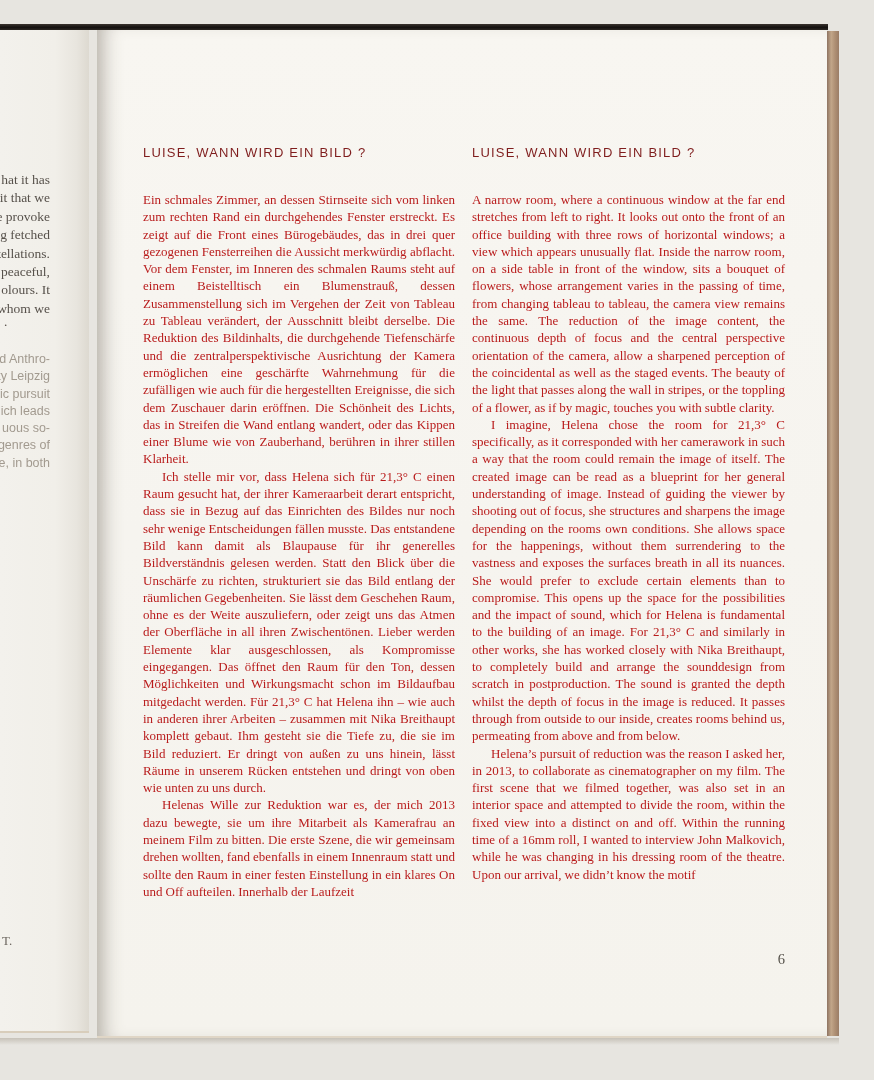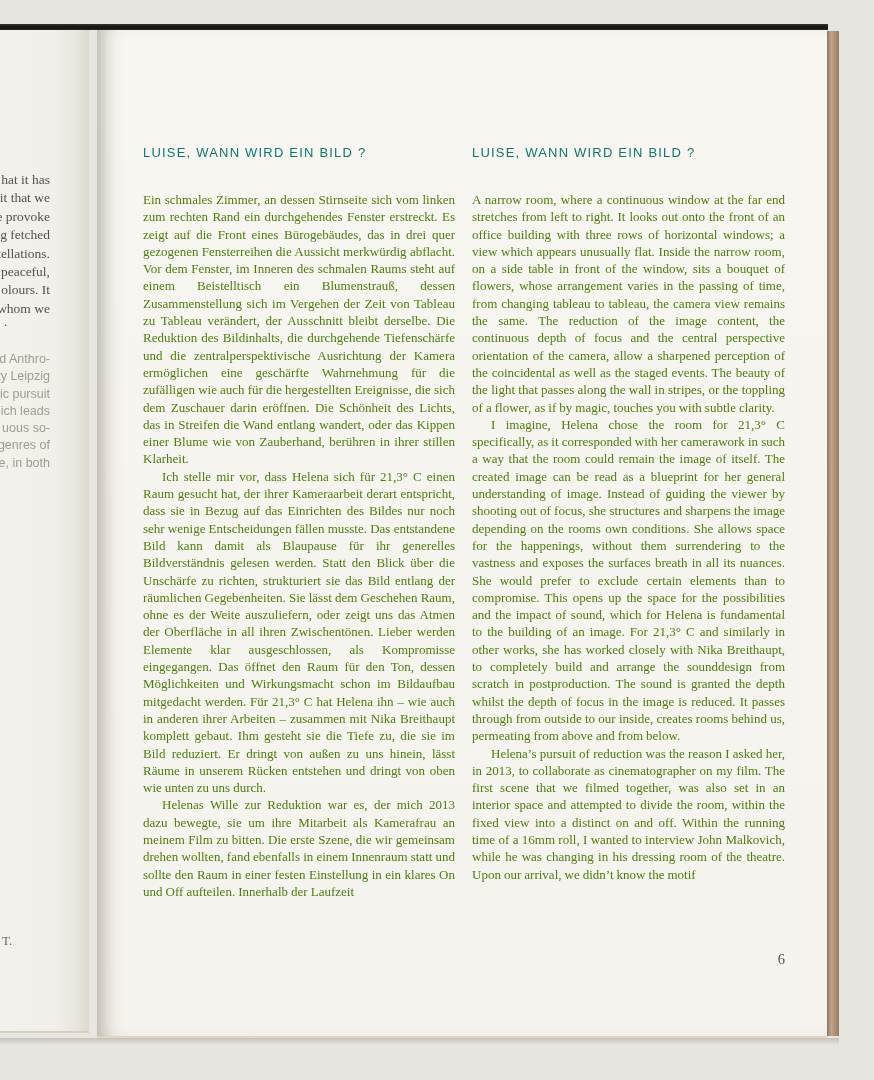--- a/index.html
+++ b/index.html
@@ -67,28 +67,28 @@
   
   .column {
     position: absolute; top: 145px;
   }
   .column-german { left: 143px; width: 312px; }
   .column-english { left: 472px; width: 313px; }
   .column-header {
     font-family: "Liberation Sans", sans-serif;
     font-size: 13px; line-height: 15px;
     letter-spacing: 1.2px;
-    color: #0f766e;
+    color: #7f1d1d;
     white-space: nowrap;
   }
   .column-body { margin-top: 31px; }
   .column-body p {
     font-family: "Liberation Serif", serif;
     font-size: 13px; line-height: 17.3px;
-    color: #4d7c0f;
+    color: #b91c1c;
     text-align: justify;
     word-spacing: -0.2px;
   }
   .column-body p + p { text-indent: 19px; }
   .page-number {
     position: absolute; left: 472px; top: 951px; width: 313px;
     text-align: right;
     font-family: "Liberation Serif", serif;
     font-size: 14.5px; color: #55514a;
   }

